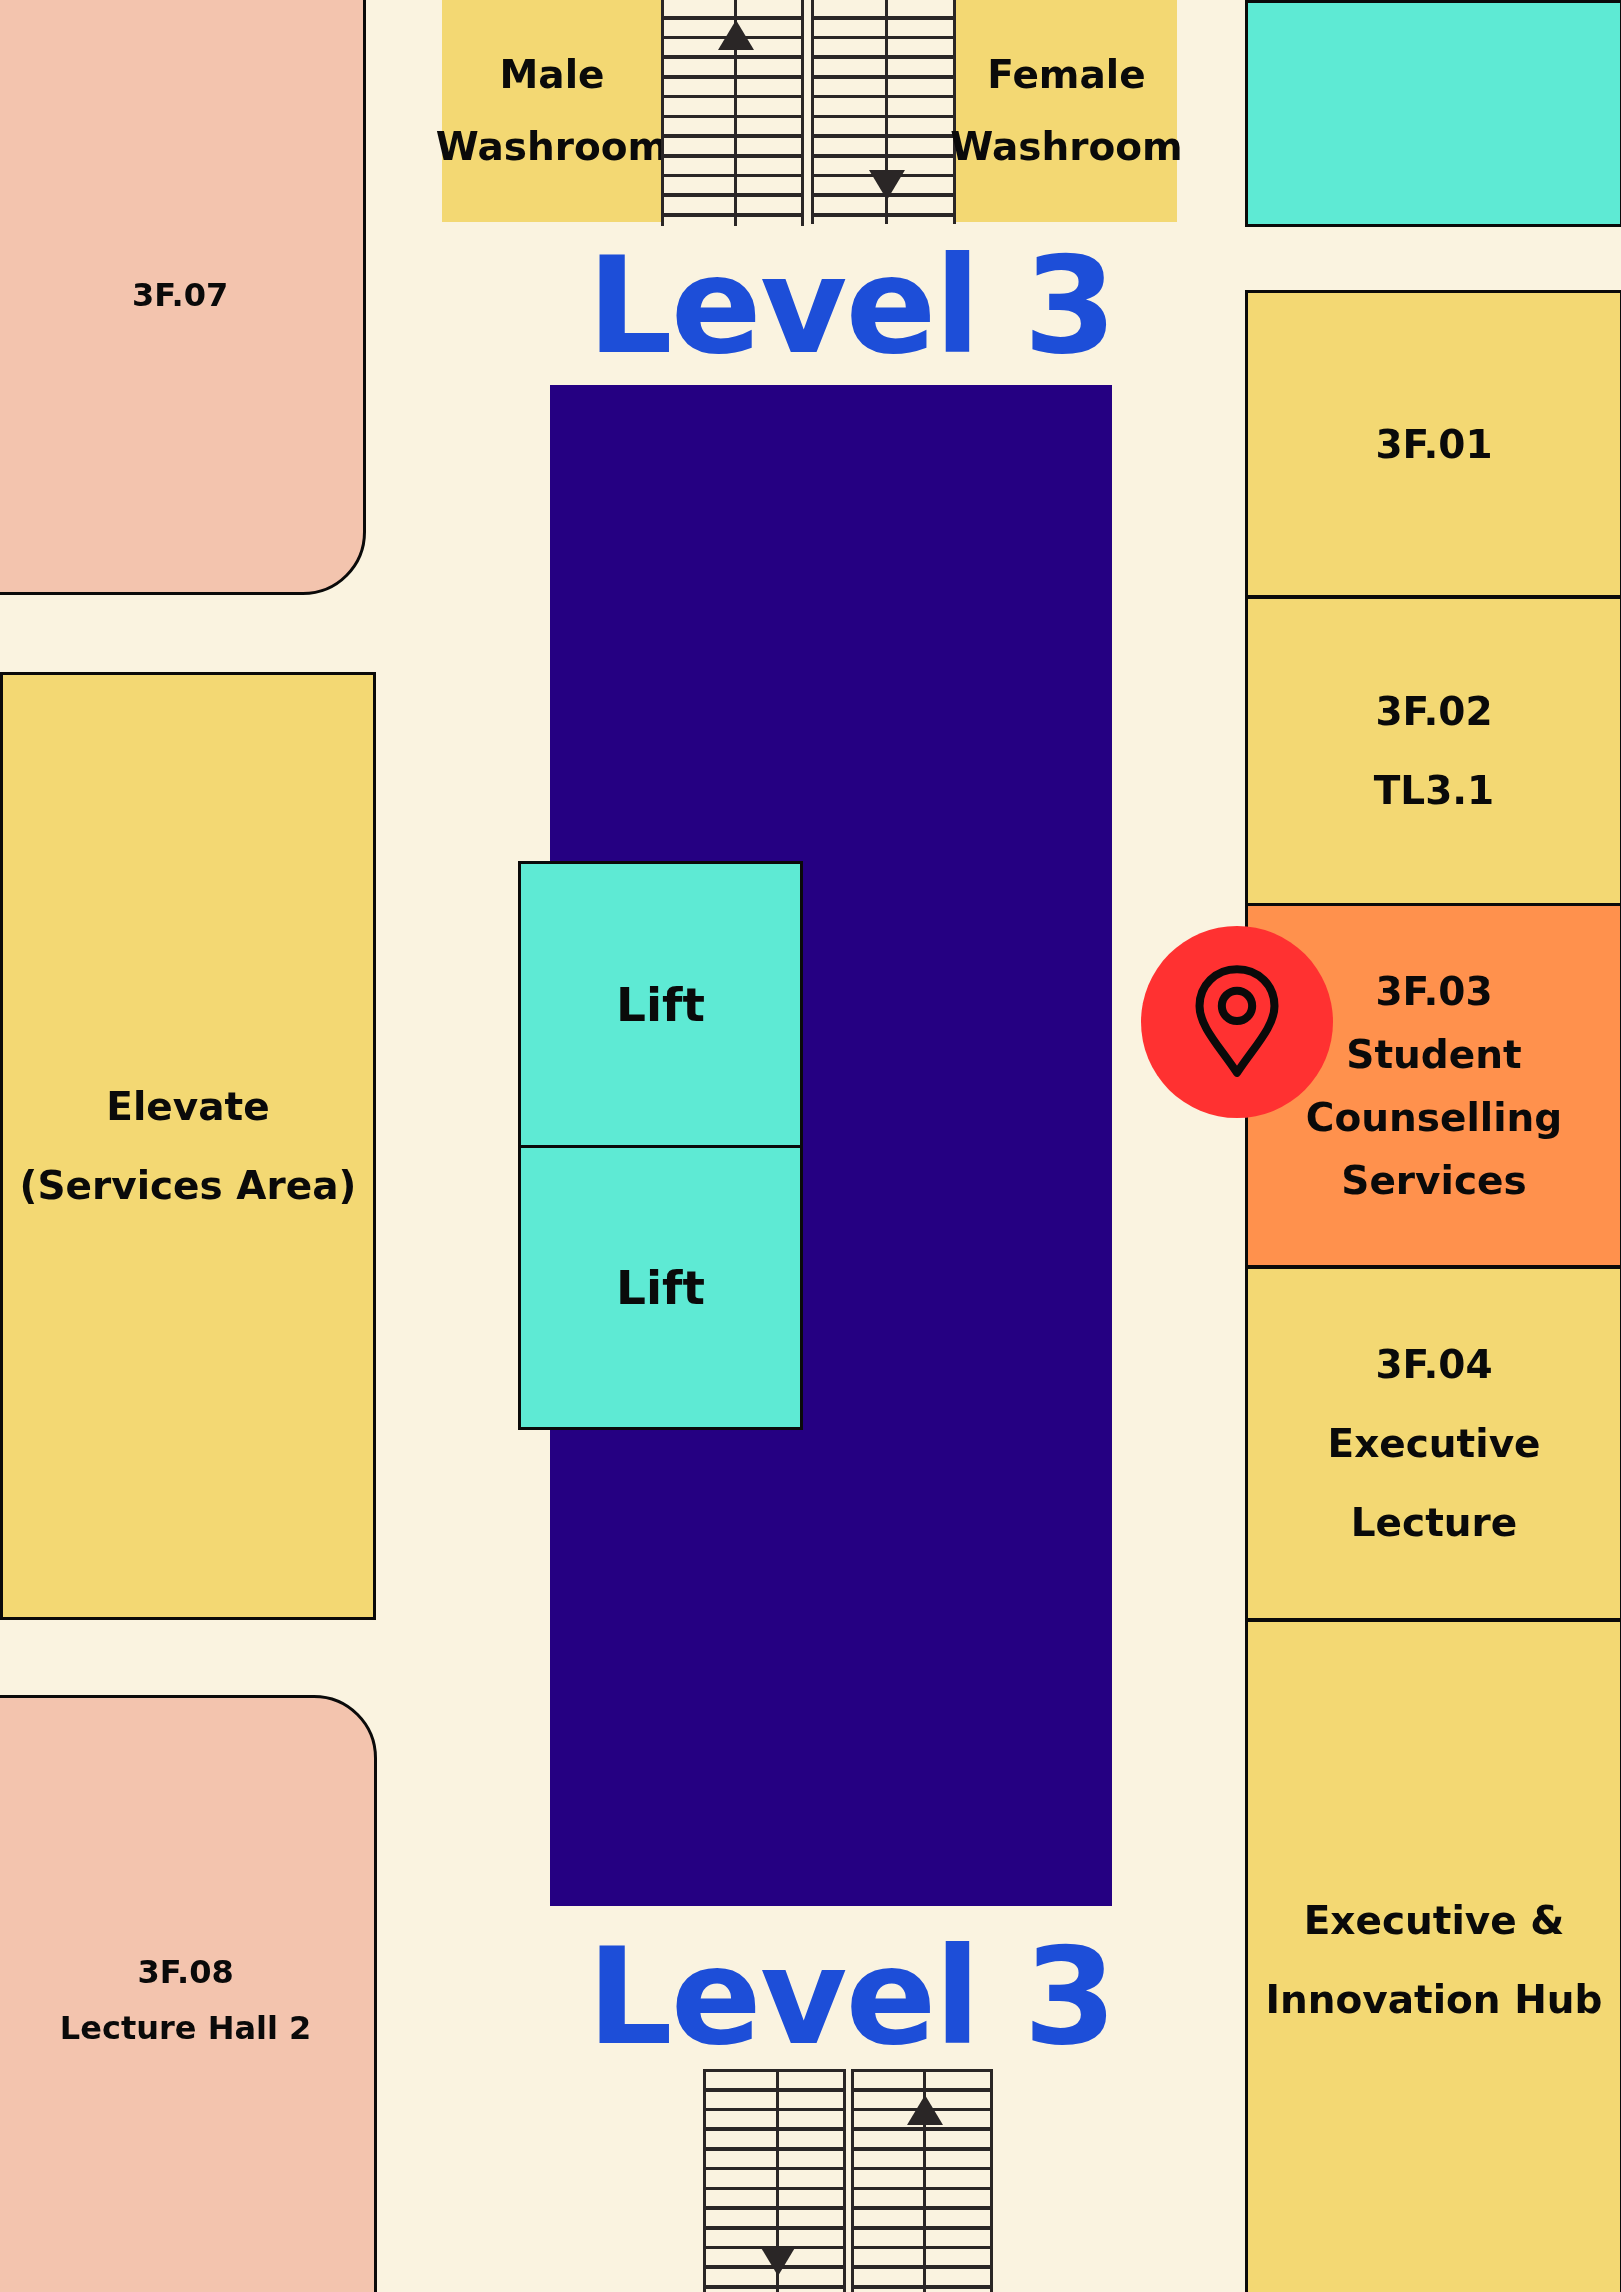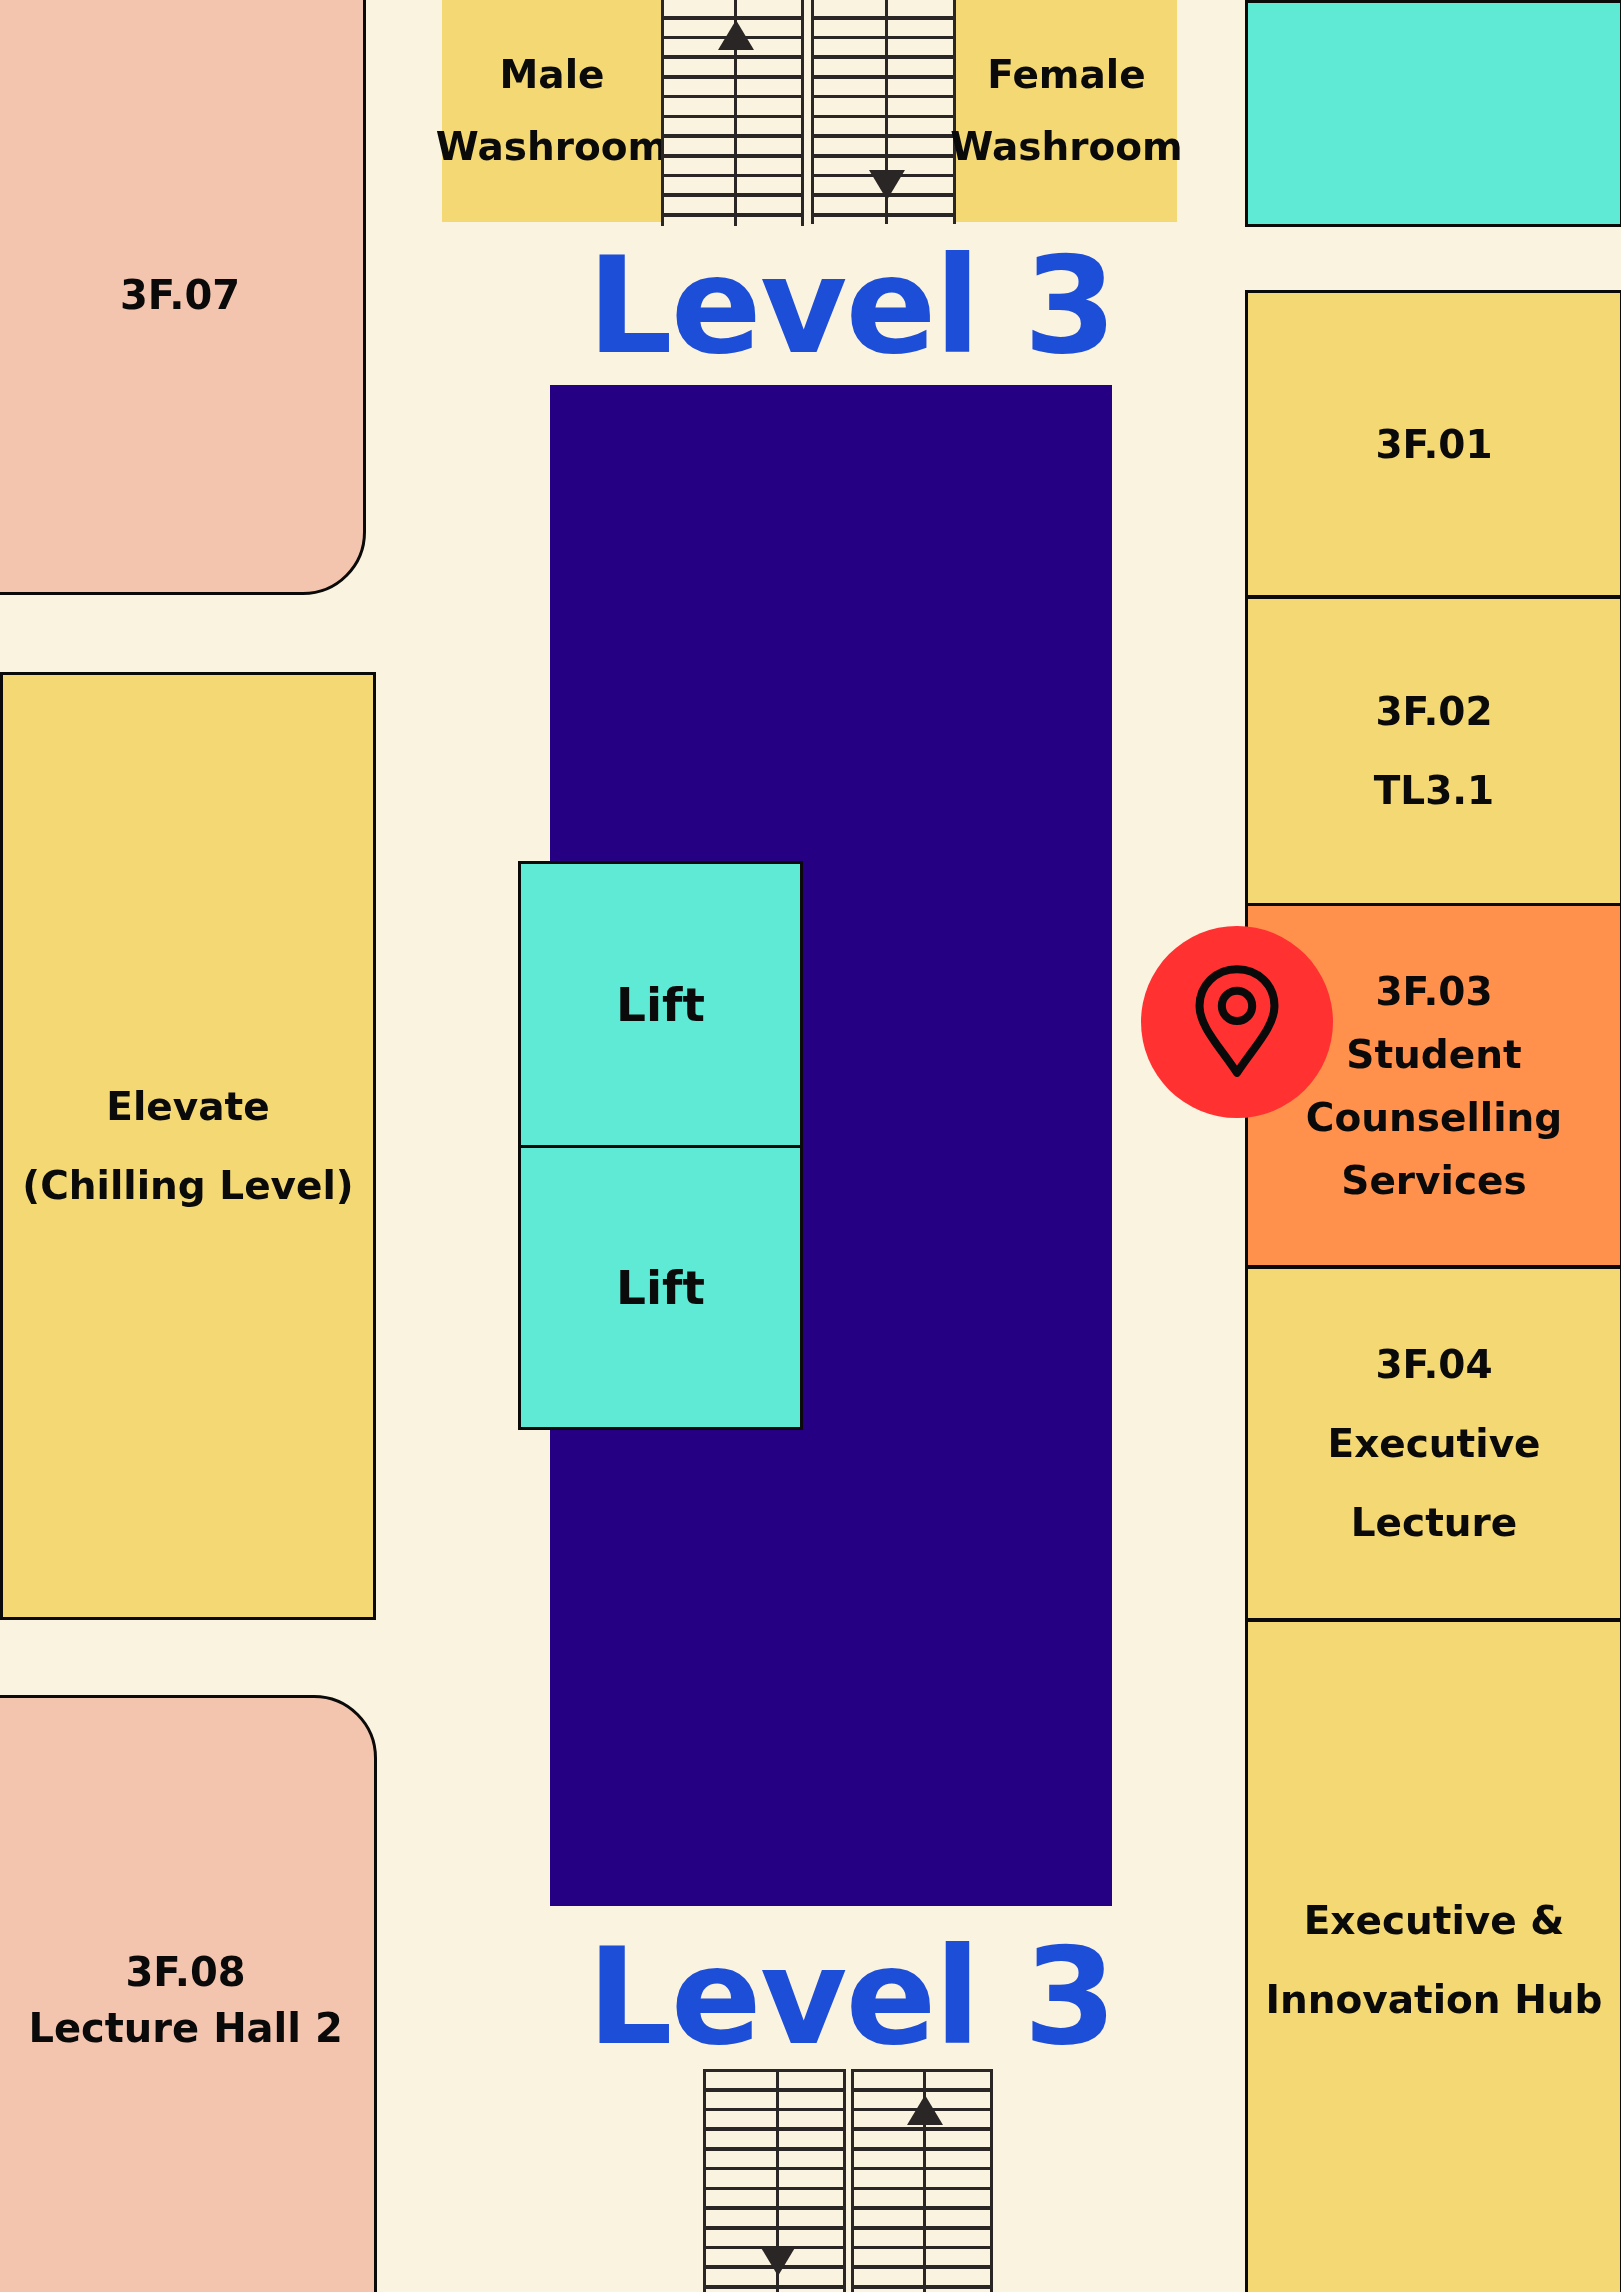--- a/index.html
+++ b/index.html
@@ -4,40 +4,40 @@
 <style>
   html, body { margin:0; padding:0; }
   body { width:1621px; height:2293px; position:relative; overflow:hidden; background:#FAF3E0; font-family:"DejaVu Sans","Liberation Sans",sans-serif; }
   .abs { position:absolute; box-sizing:border-box; }
   .room { display:flex; flex-direction:column; align-items:center; justify-content:center; text-align:center; color:#0a0a0a; font-weight:bold; border:3.6px solid #0a0a0a; }
   .yellow { background:#F3D873;gap:16px; }
   .pink { background:#F3C4AE; }
   .gray { background:#5eead4; }
   .orange { background:#FF914D; }
   .lbl { font-size:39px; line-height:63px; }
-  .lbl-sm { font-size:40px; line-height:56px; }
+  .lbl-sm { font-size:32px; line-height:56px; }
   .title { font-size:134px; font-weight:bold; color:#1d4ed8; text-align:right; letter-spacing:-1.8px; }
   .stairs { border-left:3.6px solid #2a2626; border-right:3.6px solid #2a2626;
     background: repeating-linear-gradient(to bottom, #FAF3E0 0px, #FAF3E0 16px, #2a2626 16px, #2a2626 19.7px); }
   .stair-mid { position:absolute; top:0; bottom:0; width:2.7px; background:#2a2626; }
   .tri-up { width:0; height:0; border-left:18px solid transparent; border-right:18px solid transparent; border-bottom:30px solid #2a2626; position:absolute; }
   .tri-down { width:0; height:0; border-left:18px solid transparent; border-right:18px solid transparent; border-top:30px solid #2a2626; position:absolute; }
   .atrium { background:#250082; }
   .pin-circle { background:#FF3131; border-radius:50%; display:flex; align-items:center; justify-content:center; }
 </style>
 </head>
 <body>
 
 <div class="abs room pink" style="left:-5.4px; top:-5.4px; width:371px; height:600px; border-bottom-right-radius:63px;">
   <div class="lbl-sm">3F.07</div>
 </div>
 
 <div class="abs room yellow" style="left:0px; top:672px; width:376px; height:948px;">
   <div class="lbl">Elevate</div>
-  <div class="lbl">(Chilling Level)</div>
+  <div class="lbl">(Services Area)</div>
 </div>
 
 <div class="abs room pink" style="left:-5.4px; top:1695px; width:382px; height:609px; border-top-right-radius:63px;">
   <div class="lbl-sm">3F.08</div>
   <div class="lbl-sm">Lecture Hall 2</div>
 </div>
 
 <div class="abs room yellow" style="left:442px; top:0px; width:220px; height:222px; border:none;">
   <div class="lbl" style="line-height:56px;">Male</div>
   <div class="lbl" style="line-height:56px;">Washroom</div>

